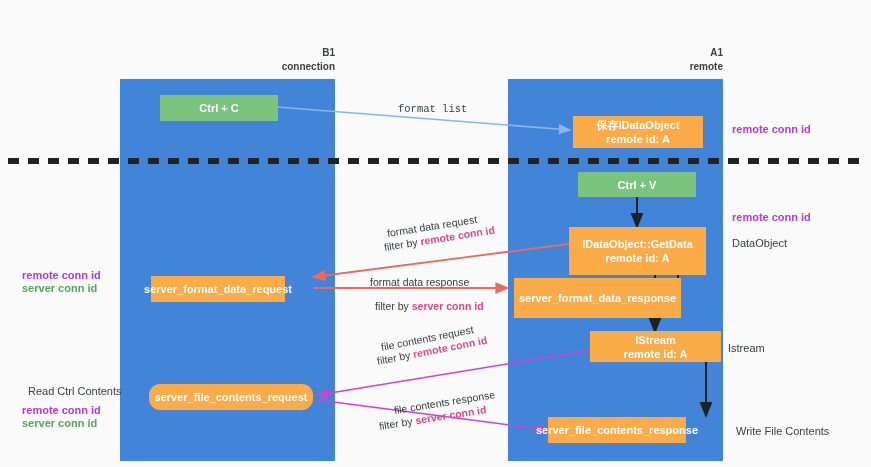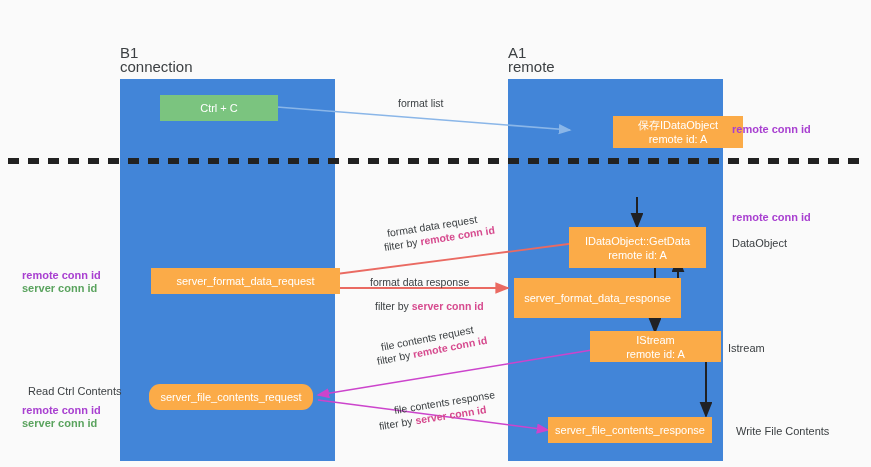--- a/index.html
+++ b/index.html
@@ -33,41 +33,43 @@
     left: 0; top: 6px;
     width: 871px;
     text-align: center;
     font-size: 15px;
     color: #3c4043;
     line-height: 20px;
     white-space: pre-line;
   }
   .colhead {
     position: absolute;
-    text-align: left;
-    font-size: 15px;
+    text-align: right;
+    font-size: 10px;
     color: #3c4043;
     line-height: 14px;
     white-space: pre-line;
     width: 215px;
+    font-weight: bold;
   }
   .colhead-b1 { left: 120px; top: 46px; }
   .colhead-a1 { left: 508px; top: 46px; }
 
   .node {
     position: absolute;
     display: flex;
     align-items: center;
     justify-content: center;
     text-align: center;
     color: #ffffff;
     font-size: 11px;
     line-height: 14px;
     white-space: pre-line;
     padding: 2px 4px;
+    font-weight: bold;
   }
   .node.green { background: #7bc47f; }
   .node.orange { background: #fbab48; }
 
   .sidelabel {
     position: absolute;
     font-size: 11px;
     line-height: 14px;
     color: #3c4043;
     white-space: pre-line;
@@ -135,56 +137,57 @@
 
     <line x1="592" y1="350" x2="318" y2="395" stroke="#cc44cc" stroke-width="1.6" marker-end="url(#ar-mag)"></line>
 
     <line x1="318" y1="400" x2="548" y2="430" stroke="#cc44cc" stroke-width="1.6" marker-end="url(#ar-mag)"></line>
 
     <line x1="706" y1="362" x2="706" y2="416" stroke="#202124" stroke-width="2" marker-end="url(#ar-dark)"></line>
   </svg>
 
   <div class="node green" style="left:160px;top:95px;width:118px;height:26px;">Ctrl + C</div>
 
-  <div class="node orange" style="left:573px;top:116px;width:130px;height:32px;margin-left:40px;">保存IDataObject
+  <div class="node orange" style="left:573px;top:116px;width:130px;height:32px;">保存IDataObject
 remote id: A</div>
 
-
-  <div class="node orange" style="left:569px;top:227px;width:137px;height:41px;">IDataObject::GetData
+  <div class="node green" style="left:578px;top:172px;width:118px;height:25px;">Ctrl + V</div>
+
+  <div class="node orange" style="left:569px;top:227px;width:137px;height:48px;">IDataObject::GetData
 remote id: A</div>
 
-  <div class="node orange" style="left:151px;top:268px;width:189px;height:26px;">server_format_data_request</div>
+  <div class="node orange" style="left:151px;top:276px;width:134px;height:26px;">server_format_data_request</div>
 
   <div class="node orange" style="left:514px;top:278px;width:167px;height:40px;">server_format_data_response</div>
 
   <div class="node orange" style="left:590px;top:331px;width:131px;height:31px;">IStream
 remote id: A</div>
 
   <div class="node orange" style="left:149px;top:384px;width:164px;height:26px;border-radius:11px;">server_file_contents_request</div>
 
-  <div class="node orange" style="left:548px;top:417px;width:164px;height:26px;text-align:center;">server_file_contents_response</div>
+  <div class="node orange" style="left:548px;top:417px;width:138px;height:26px;text-align:center;">server_file_contents_response</div>
 
   <div class="sidelabel bold purple" style="left:732px;top:122px;">remote conn id</div>
 
   <div class="sidelabel bold purple" style="left:732px;top:210px;">remote conn id</div>
 
   <div class="sidelabel" style="left:732px;top:236px;">DataObject</div>
 
   <div class="sidelabel" style="left:728px;top:341px;">Istream</div>
 
   <div class="sidelabel" style="left:736px;top:424px;">Write File Contents</div>
 
   <div class="sidelabel bold purple" style="left:22px;top:268px;">remote conn id</div>
   <div class="sidelabel bold green-t" style="left:22px;top:281px;">server conn id</div>
 
   <div class="sidelabel" style="left:28px;top:384px;">Read Ctrl Contents</div>
   <div class="sidelabel bold purple" style="left:22px;top:403px;">remote conn id</div>
   <div class="sidelabel bold green-t" style="left:22px;top:416px;">server conn id</div>
 
-  <div class="edgelabel" style="left:398px;top:96px;">format list</div>
+  <div class="edgelabel" style="left:398px;top:102px;font-family:Liberation Mono, monospace;">format list</div>
 
   <div class="edgelabel rot-a" style="left:387px;top:226px;">format data request</div>
   <div class="edgelabel rot-a" style="left:384px;top:240px;">
     <span>filter by </span><span class="hl pink">remote conn id</span>
   </div>
 
   <div class="edgelabel" style="left:370px;top:275px;">format data response</div>
   <div class="edgelabel" style="left:375px;top:299px;">
     <span>filter by </span><span class="hl pink">server conn id</span>
   </div>

